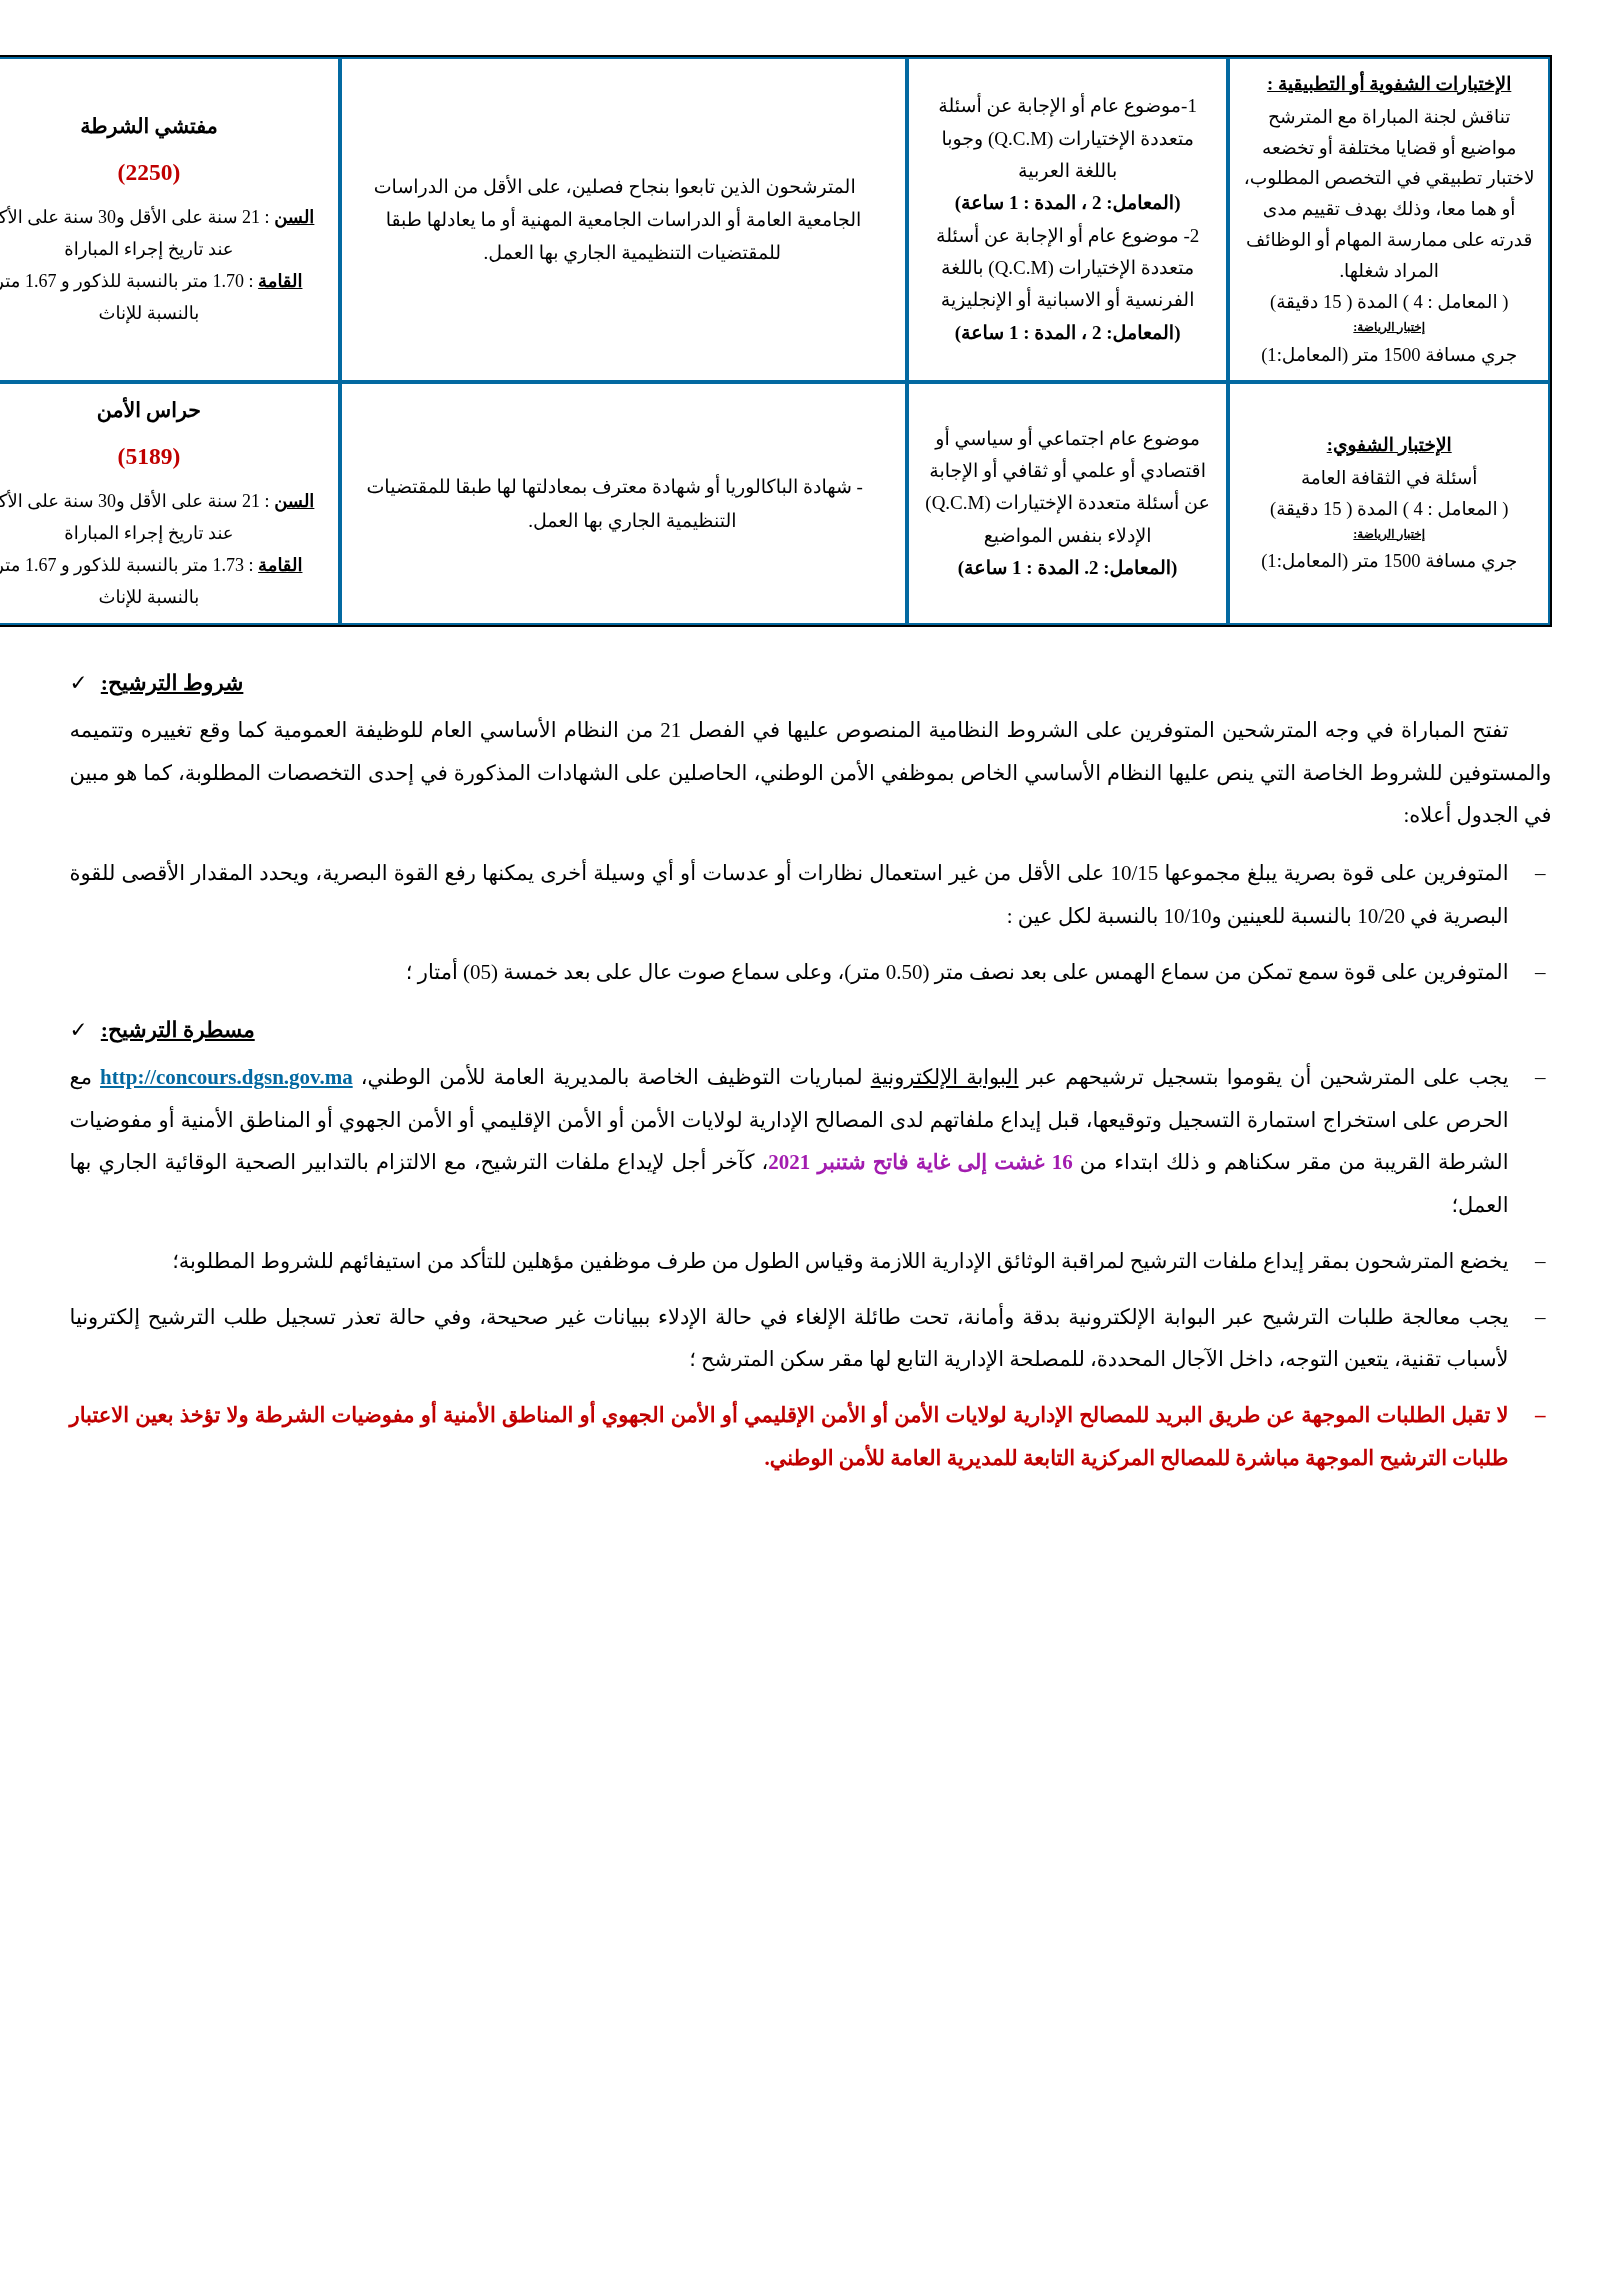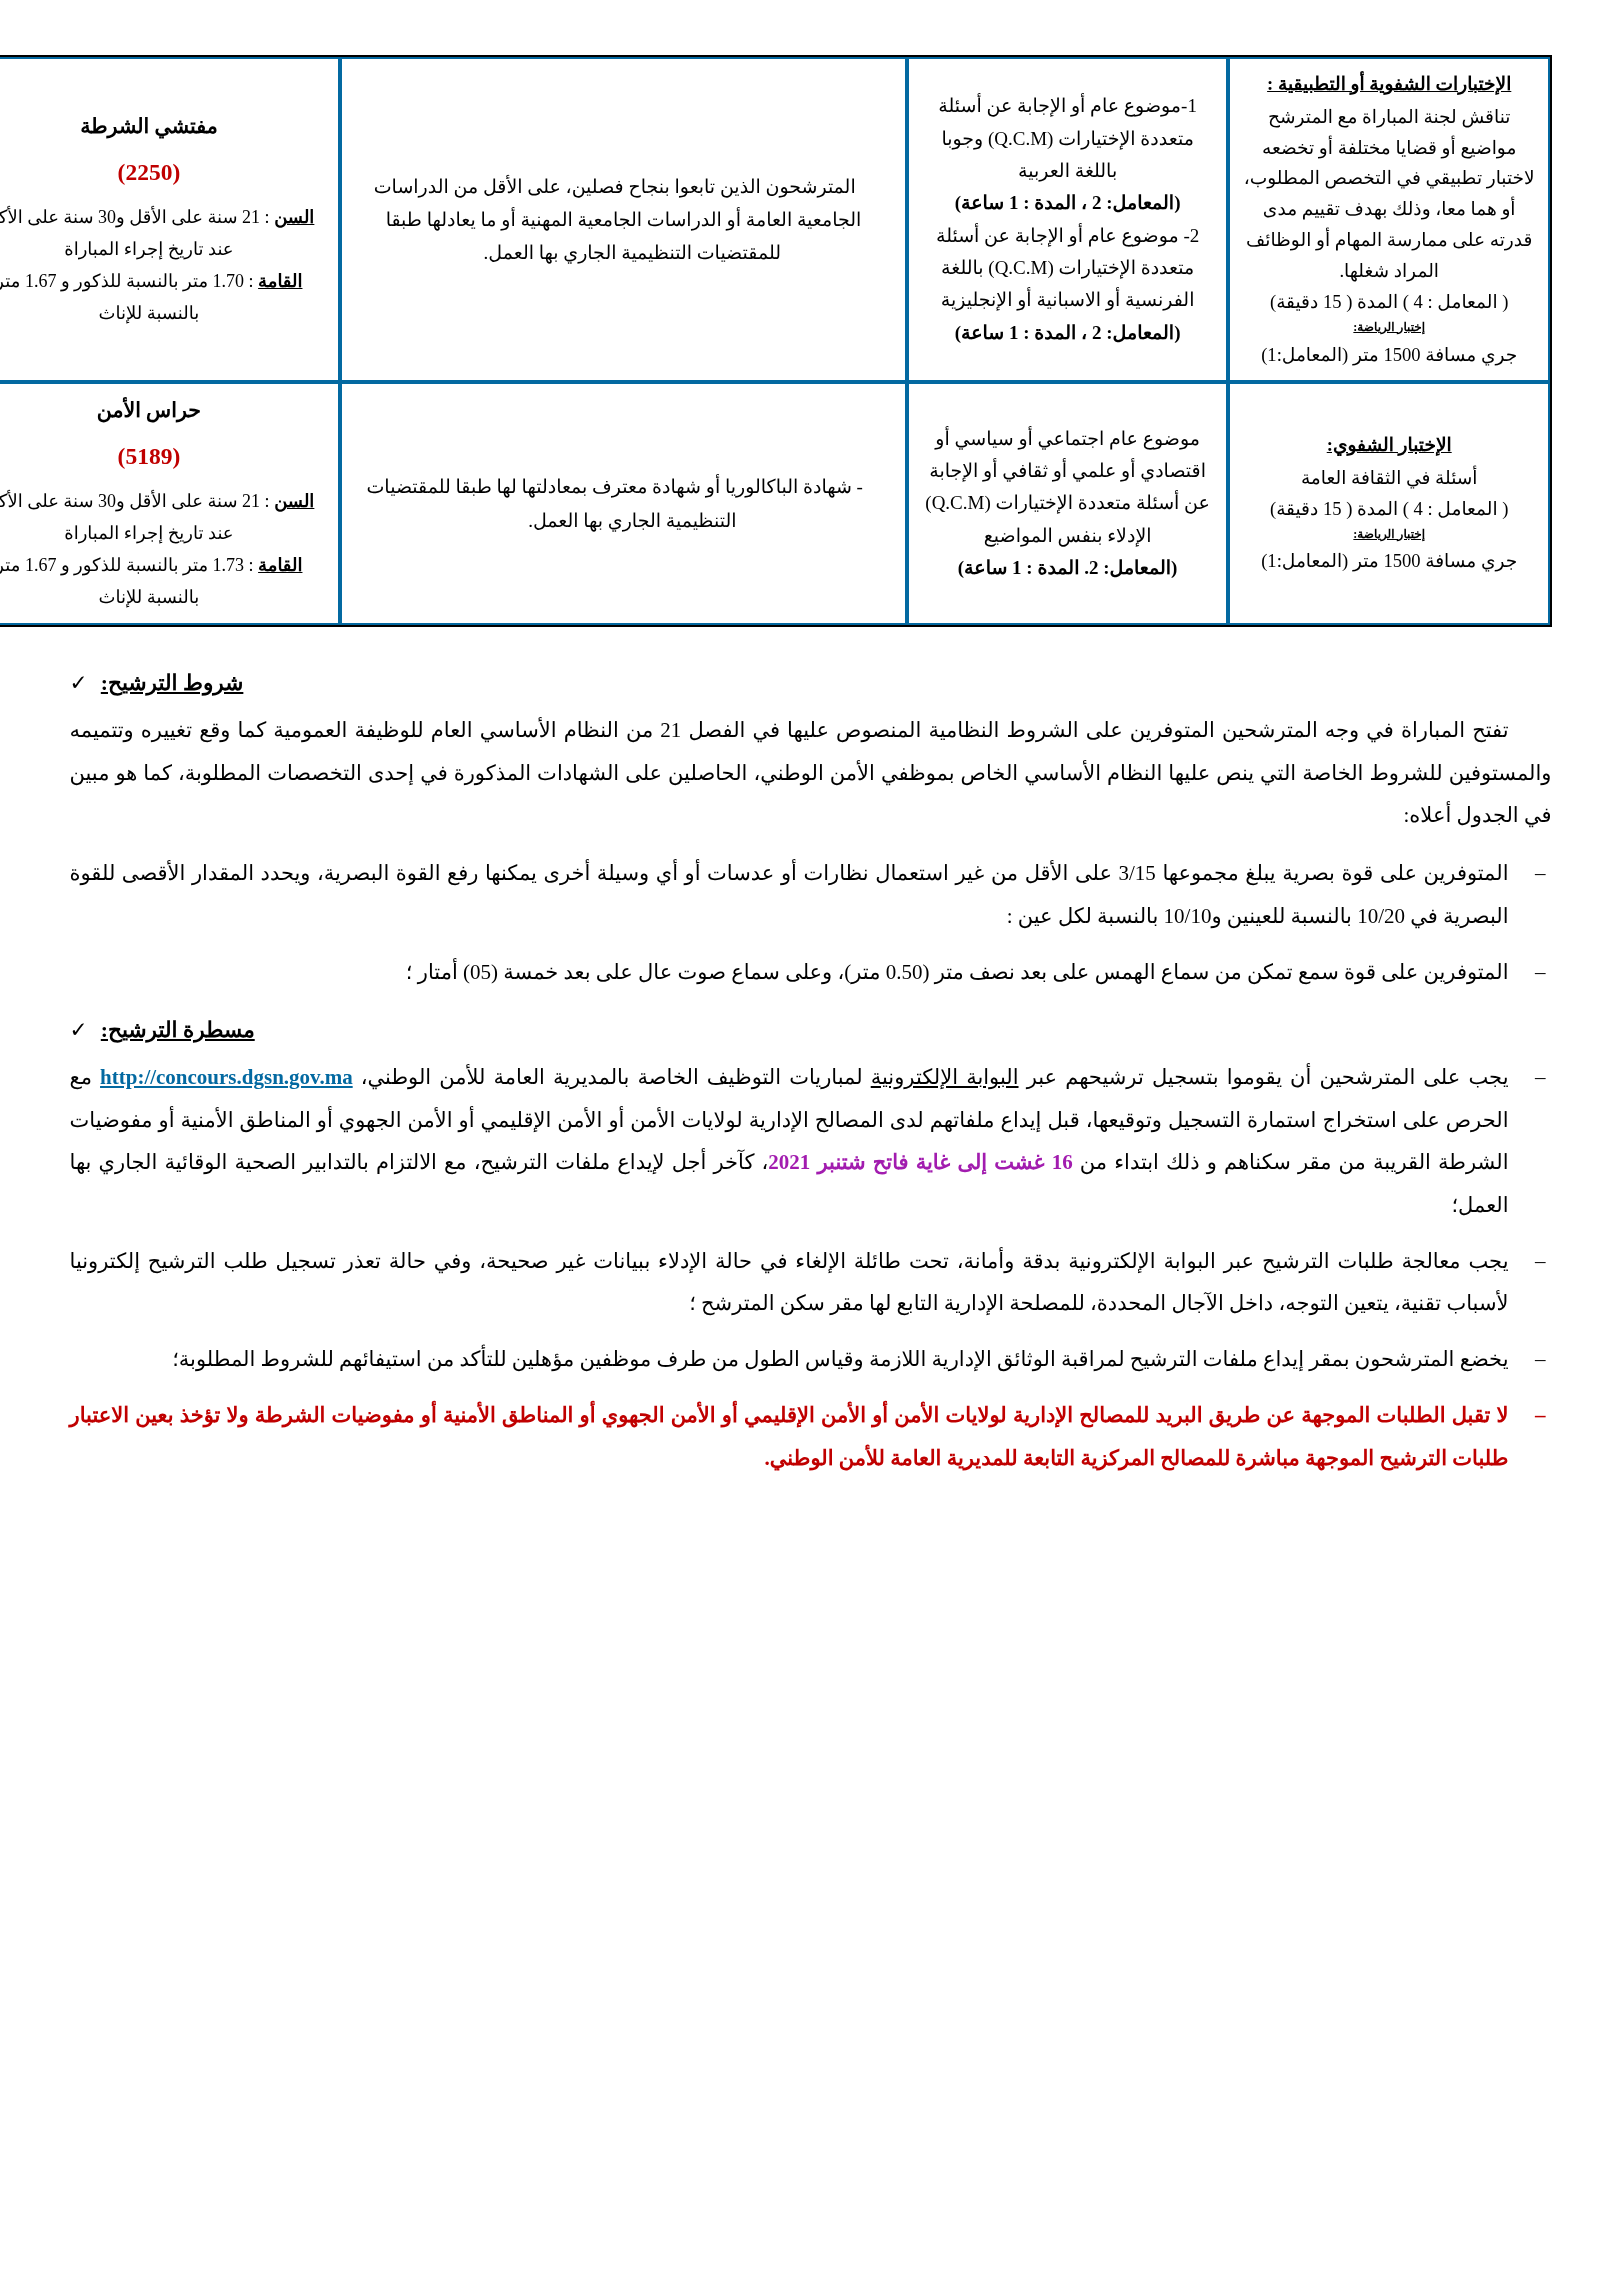--- a/index.html
+++ b/index.html
@@ -255,33 +255,33 @@
     <div class="head-row">
       <span class="sec-head" style="display:inline-block;">
         <span class="txt">شروط الترشيح:</span>
         <span class="check">✓</span>
       </span>
     </div>
 
     <p class="para">تفتح المباراة في وجه المترشحين المتوفرين على الشروط النظامية المنصوص عليها في الفصل 21 من النظام الأساسي العام للوظيفة العمومية كما وقع تغييره وتتميمه والمستوفين للشروط الخاصة التي ينص عليها النظام الأساسي الخاص بموظفي الأمن الوطني، الحاصلين على الشهادات المذكورة في إحدى التخصصات المطلوبة، كما هو مبين في الجدول أعلاه:</p>
 
     <ul class="dashlist">
-      <li>المتوفرين على قوة بصرية يبلغ مجموعها 3/15 على الأقل من غير استعمال نظارات أو عدسات أو أي وسيلة أخرى يمكنها رفع القوة البصرية، ويحدد المقدار الأقصى للقوة البصرية في 10/20 بالنسبة للعينين و10/10 بالنسبة لكل عين :</li>
+      <li>المتوفرين على قوة بصرية يبلغ مجموعها 10/15 على الأقل من غير استعمال نظارات أو عدسات أو أي وسيلة أخرى يمكنها رفع القوة البصرية، ويحدد المقدار الأقصى للقوة البصرية في 10/20 بالنسبة للعينين و10/10 بالنسبة لكل عين :</li>
       <li>المتوفرين على قوة سمع تمكن من سماع الهمس على بعد نصف متر (0.50 متر)، وعلى سماع صوت عال على بعد خمسة (05) أمتار ؛</li>
     </ul>
 
     <div class="head-row">
       <span class="sec-head" style="display:inline-block;">
         <span class="txt">مسطرة الترشيح:</span>
         <span class="check">✓</span>
       </span>
     </div>
 
     <ul class="dashlist">
       <li><span>يجب على المترشحين أن يقوموا بتسجيل ترشيحهم عبر </span><span class="uline">البوابة الإلكترونية</span><span> لمباريات التوظيف الخاصة بالمديرية العامة للأمن الوطني، </span><span class="lnk">http://concours.dgsn.gov.ma</span><span> مع الحرص على استخراج استمارة التسجيل وتوقيعها، قبل إيداع ملفاتهم لدى المصالح الإدارية لولايات الأمن أو الأمن الإقليمي أو الأمن الجهوي أو المناطق الأمنية أو مفوضيات الشرطة القريبة من مقر سكناهم و ذلك ابتداء من </span><span class="red-b">16 غشت إلى غاية فاتح شتنبر 2021</span><span>، كآخر أجل لإيداع ملفات الترشيح، مع الالتزام بالتدابير الصحية الوقائية الجاري بها العمل؛</span></li>
+      <li>يخضع المترشحون بمقر إيداع ملفات الترشيح لمراقبة الوثائق الإدارية اللازمة وقياس الطول من طرف موظفين مؤهلين للتأكد من استيفائهم للشروط المطلوبة؛</li>
       <li>يجب معالجة طلبات الترشيح عبر البوابة الإلكترونية بدقة وأمانة، تحت طائلة الإلغاء في حالة الإدلاء ببيانات غير صحيحة، وفي حالة تعذر تسجيل طلب الترشيح إلكترونيا لأسباب تقنية، يتعين التوجه، داخل الآجال المحددة، للمصلحة الإدارية التابع لها مقر سكن المترشح ؛</li>
-      <li>يخضع المترشحون بمقر إيداع ملفات الترشيح لمراقبة الوثائق الإدارية اللازمة وقياس الطول من طرف موظفين مؤهلين للتأكد من استيفائهم للشروط المطلوبة؛</li>
       <li class="red">لا تقبل الطلبات الموجهة عن طريق البريد للمصالح الإدارية لولايات الأمن أو الأمن الإقليمي أو الأمن الجهوي أو المناطق الأمنية أو مفوضيات الشرطة ولا تؤخذ بعين الاعتبار طلبات الترشيح الموجهة مباشرة للمصالح المركزية التابعة للمديرية العامة للأمن الوطني.</li>
     </ul>
 
   </div>
 </div>
 
 
 </body></html>

